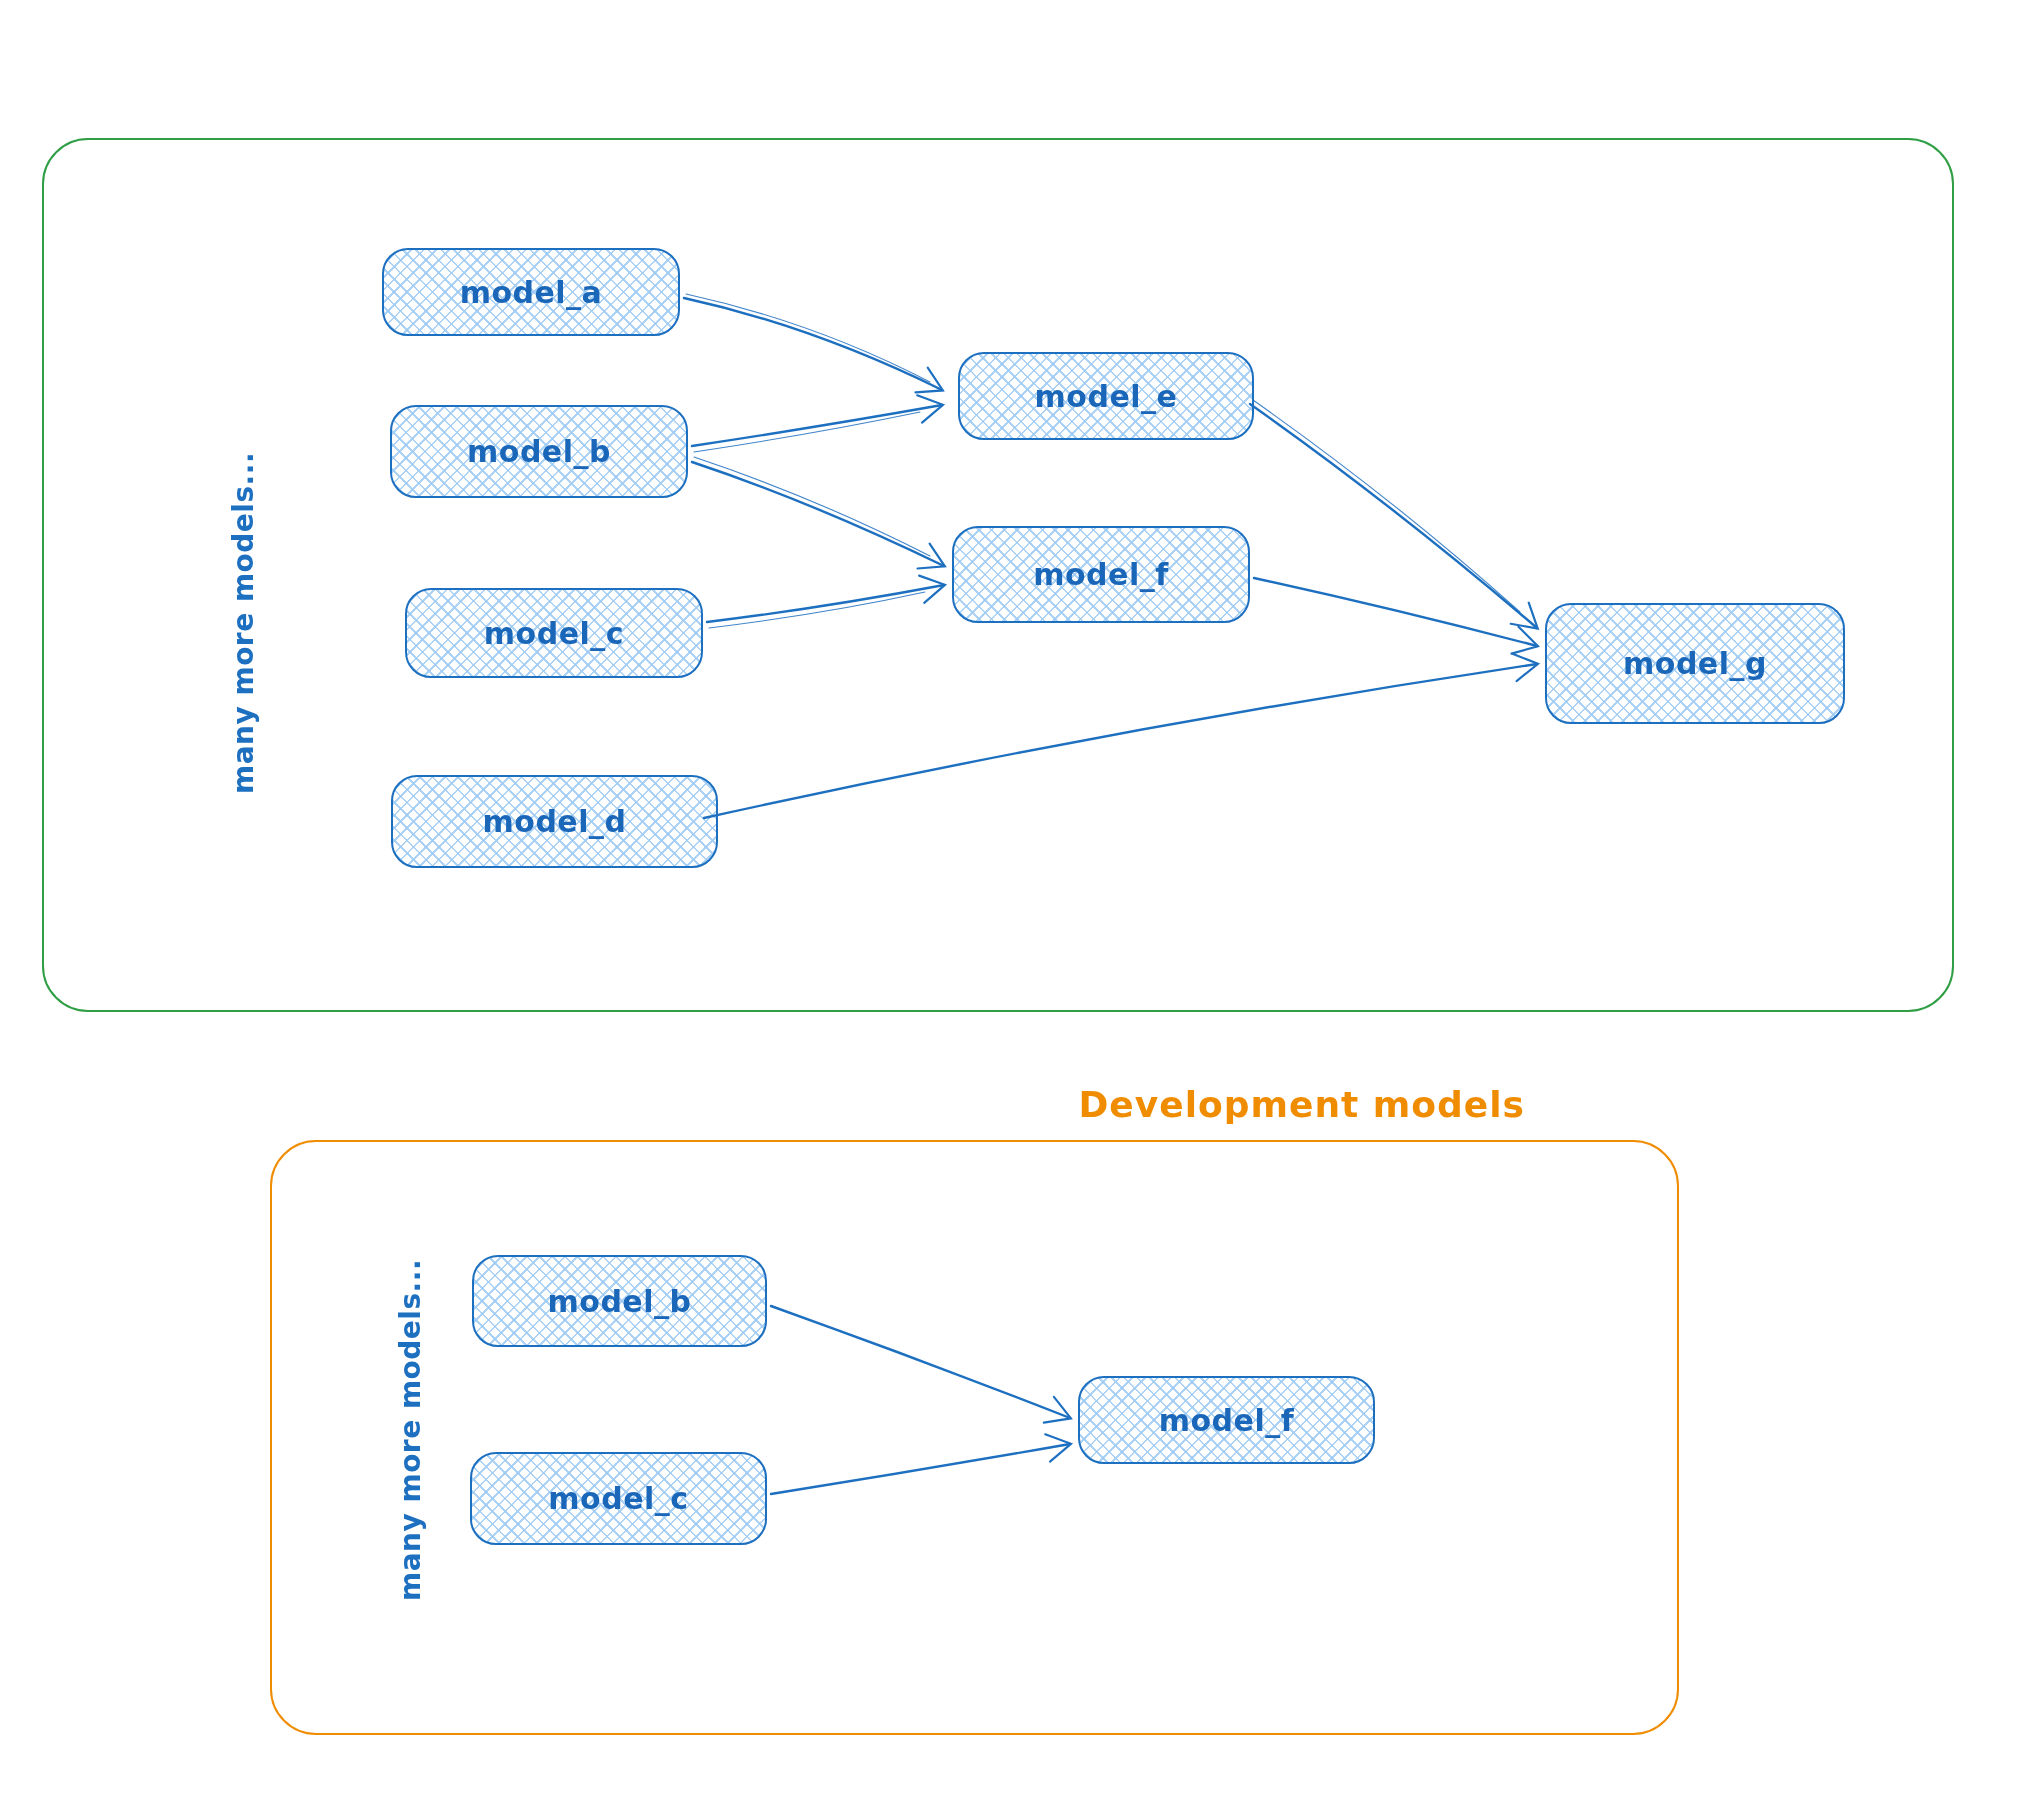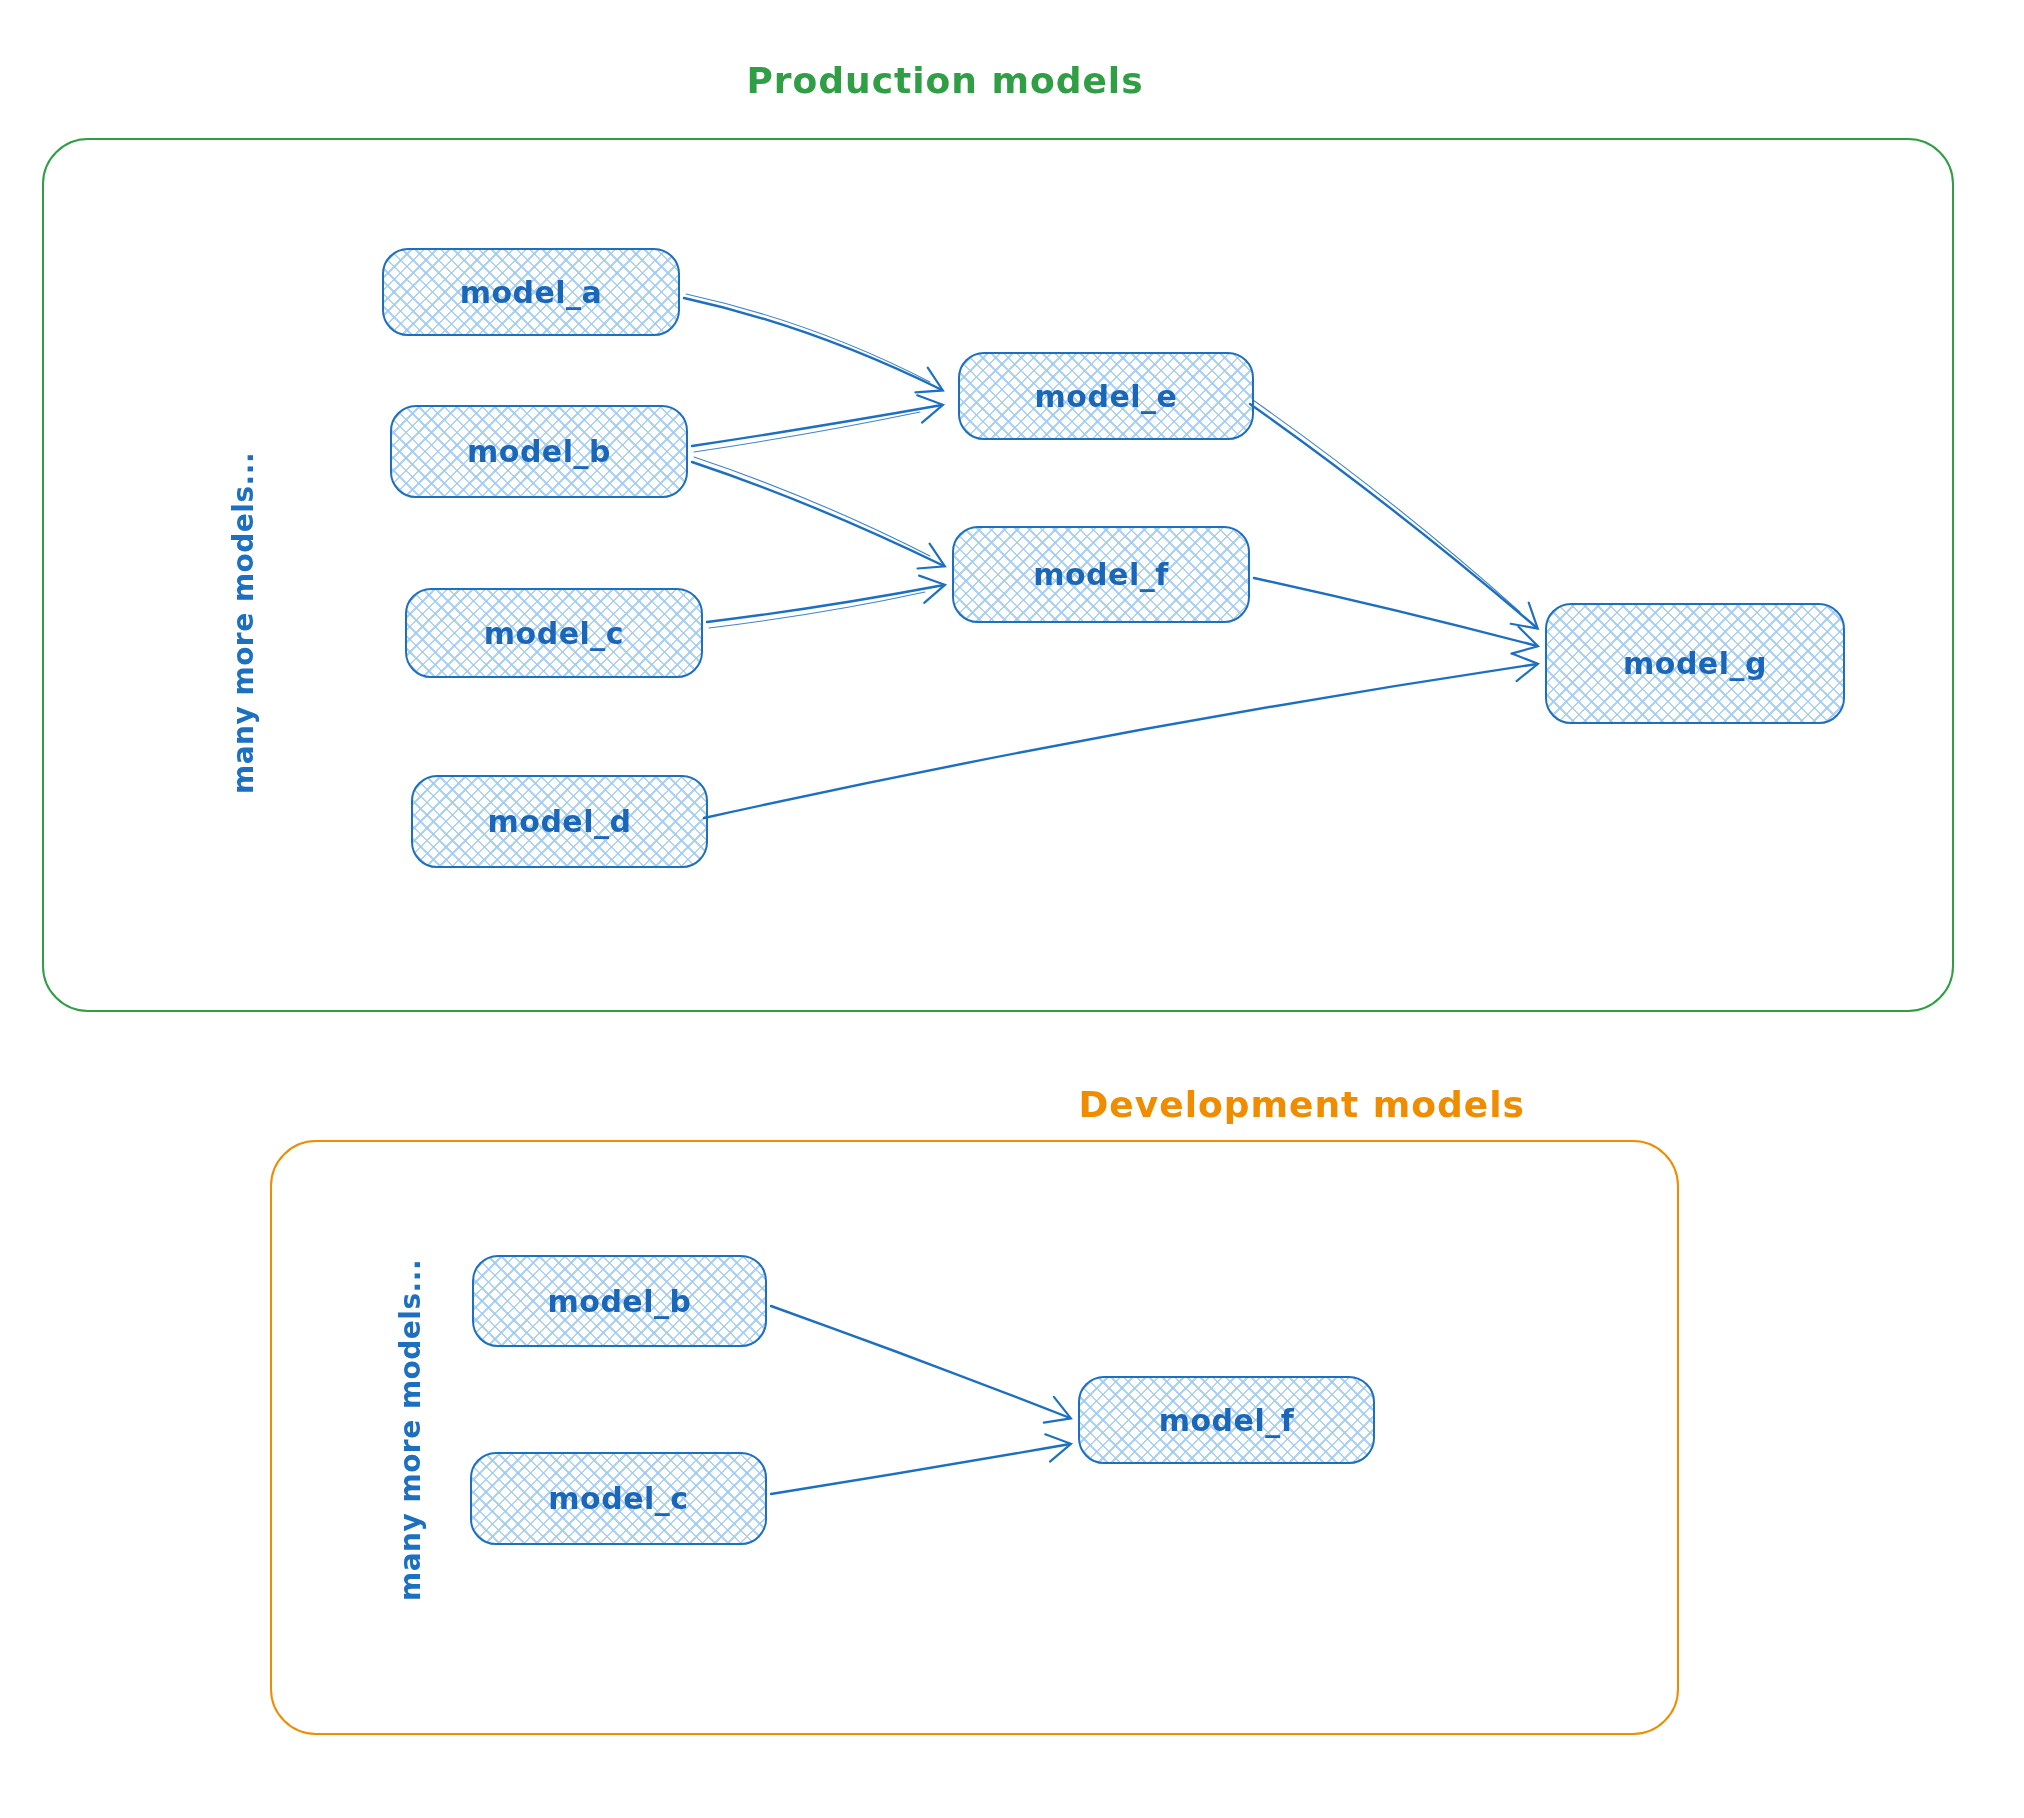--- a/index.html
+++ b/index.html
@@ -74,39 +74,38 @@
     stroke-width:1.1;
     opacity:.85;
     stroke-linecap:round;
   }
 </style>
 </head>
 <body>
 
 <div class="canvas">
 
-  <div class="section-title title-production" style="left:420px;top:60px;width:1050px;">Production models</div>
 
   <div class="section-frame frame-production" style="left:42px;top:138px;width:1908px;height:870px;"></div>
 
   <div class="side-label" style="left:243px;top:623px;">many more models...</div>
 
   <div class="node" style="left:382px;top:248px;width:298px;height:88px;">
     <span class="node-label">model_a</span>
   </div>
 
   <div class="node" style="left:390px;top:405px;width:298px;height:93px;">
     <span class="node-label">model_b</span>
   </div>
 
   <div class="node" style="left:405px;top:588px;width:298px;height:90px;">
     <span class="node-label">model_c</span>
   </div>
 
-  <div class="node" style="left:411px;top:775px;width:297px;height:93px;text-align:center;">
+  <div class="node" style="left:391px;top:775px;width:327px;height:93px;text-align:center;">
     <span class="node-label">model_d</span>
   </div>
 
   <div class="node" style="left:958px;top:352px;width:296px;height:88px;">
     <span class="node-label">model_e</span>
   </div>
 
   <div class="node" style="left:952px;top:526px;width:298px;height:97px;">
     <span class="node-label">model_f</span>
   </div>

